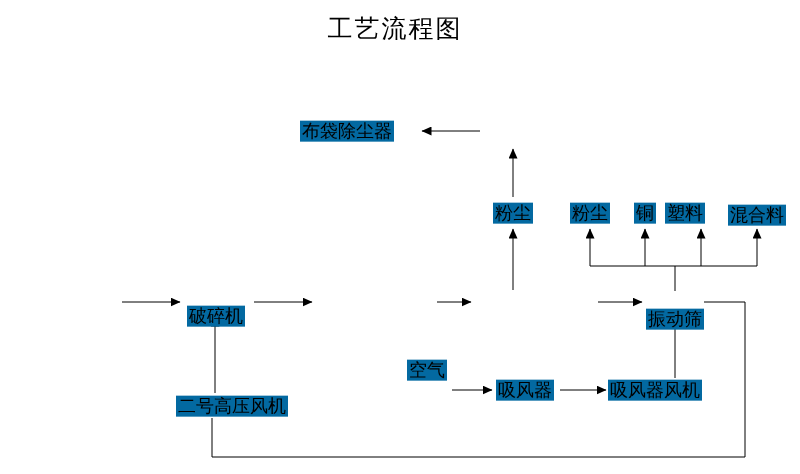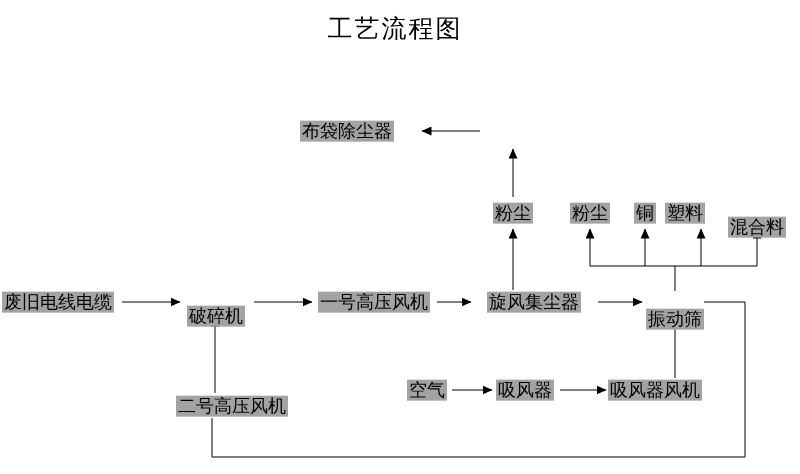--- a/index.html
+++ b/index.html
@@ -20,21 +20,21 @@
     font-size: 25px;
     letter-spacing: 2px;
     white-space: nowrap;
   }
   .node {
     position: absolute;
     transform: translate(-50%, -50%);
     font-size: 18px;
     line-height: 1.15;
     white-space: nowrap;
-    background: #a3a3a3;
+    background: #0369a1;
     padding: 0 2px;
   }
   svg.lines {
     position: absolute;
     left: 0;
     top: 0;
     display: block;
   }
 </style>
 </head>
@@ -77,27 +77,24 @@
   </svg>
 
   <div class="title">工艺流程图</div>
 
   <div class="node" style="left:347px; top:131px">布袋除尘器</div>
 
   <div class="node" style="left:513px; top:213px">粉尘</div>
   <div class="node" style="left:590px; top:213px">粉尘</div>
   <div class="node" style="left:645px; top:213px">铜</div>
   <div class="node" style="left:685px; top:213px">塑料</div>
-  <div class="node" style="left:757px; top:227px">混合料</div>
+  <div class="node" style="left:757px; top:215px">混合料</div>
 
-  <div class="node" style="left:58px; top:302px">废旧电线电缆</div>
   <div class="node" style="left:216px; top:316px">破碎机</div>
-  <div class="node" style="left:374px; top:302px">一号高压风机</div>
-  <div class="node" style="left:534px; top:302px">旋风集尘器</div>
   <div class="node" style="left:675px; top:319px">振动筛</div>
 
-  <div class="node" style="left:427px; top:390px">空气</div>
+  <div class="node" style="left:427px; top:370px">空气</div>
   <div class="node" style="left:525px; top:390px">吸风器</div>
   <div class="node" style="left:655px; top:390px">吸风器风机</div>
 
   <div class="node" style="left:232px; top:406px">二号高压风机</div>
 
 </div>
 
 </body></html>

